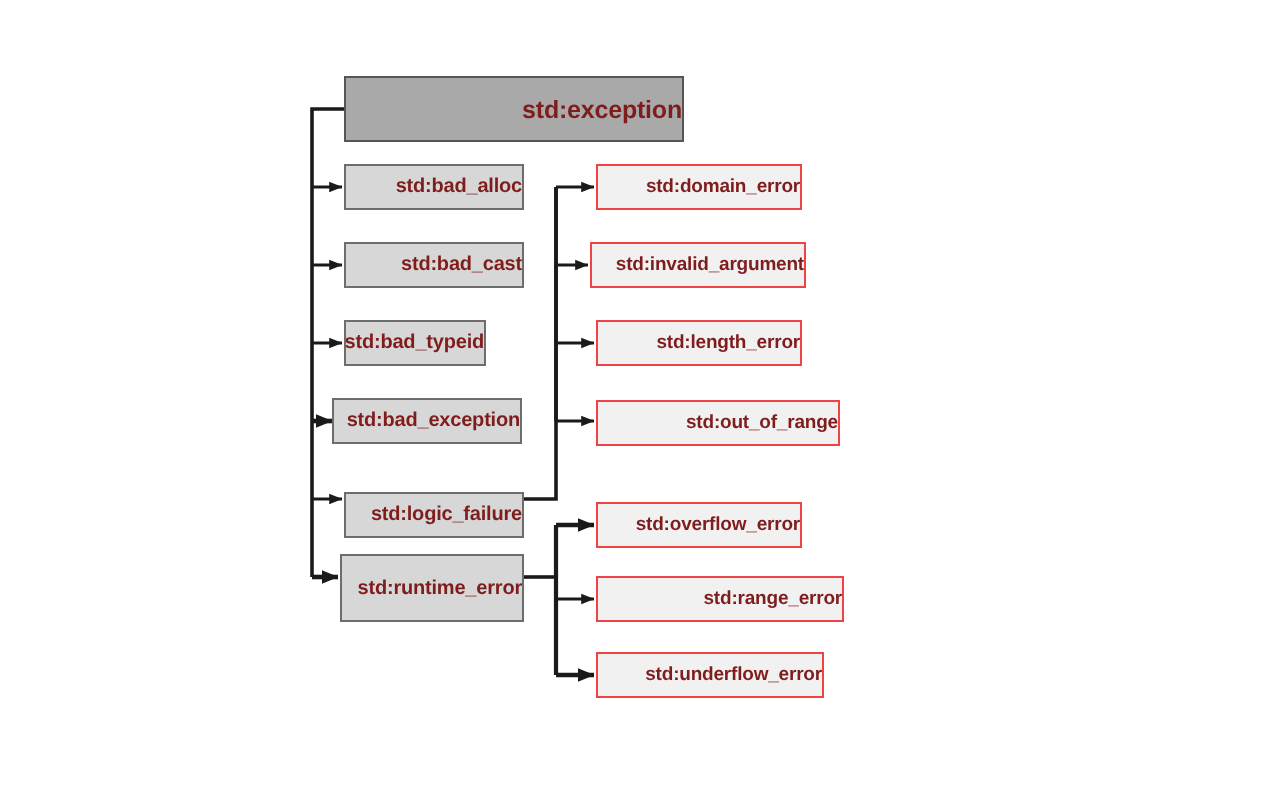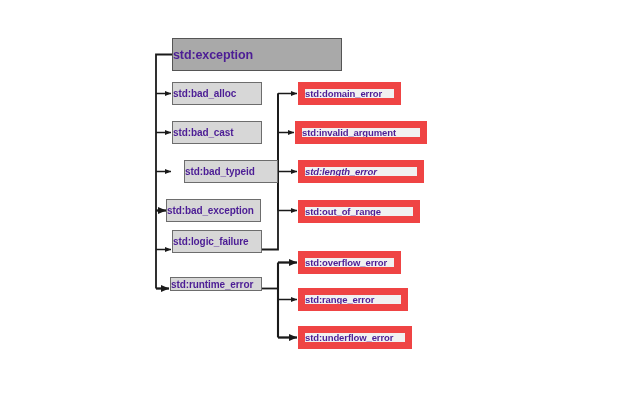--- a/index.html
+++ b/index.html
@@ -30,41 +30,41 @@
     width: 640px;
     height: 400px;
     pointer-events: none;
   }
   .node {
     position: absolute;
     box-sizing: border-box;
     border: 1px solid #6a6a6a;
     display: flex;
     align-items: center;
-    justify-content: flex-start;
+    justify-content: flex-end;
     text-align: center;
     font-weight: bold;
-    color: #4c1d95;
+    color: #7f1d1d;
     letter-spacing: -0.1px;
     white-space: nowrap;
     overflow: hidden;
   }
   .node-root {
     background: #a9a9a9;
     border: 1px solid #555555;
     font-size: 12.5px;
   }
   .node-left {
     background: #d7d7d7;
     border: 1px solid #6d6d6d;
     font-size: 10px;
   }
   .node-right {
     background: #f1f1f1;
-    border: 7px solid #ef4444;
+    border: 1px solid #ef4444;
     font-size: 9.5px;
   }
 </style>
 </head>
 <body>
 
 <div id="diagram-root">
 
   <svg class="edge-layer" id="edge-layer" width="640" height="400" xmlns="http://www.w3.org/2000/svg">
     <defs>
@@ -100,48 +100,48 @@
   <div id="node-layer">
       <div class="node node-root" style="left: 172px; top: 38px; width: 170px; height: 33px;">
         <span>std:exception</span>
       </div>
       <div class="node node-left" style="left: 172px; top: 82px; width: 90px; height: 23px;">
         <span>std:bad_alloc</span>
       </div>
       <div class="node node-left" style="left: 172px; top: 121px; width: 90px; height: 23px;">
         <span>std:bad_cast</span>
       </div>
-      <div class="node node-left" style="left: 172px; top: 160px; width: 94px; height: 23px; margin-left: 12px;">
+      <div class="node node-left" style="left: 172px; top: 160px; width: 71px; height: 23px;">
         <span>std:bad_typeid</span>
       </div>
       <div class="node node-left" style="left: 166px; top: 199px; width: 95px; height: 23px;">
         <span>std:bad_exception</span>
       </div>
-      <div class="node node-left" style="left: 172px; top: 230px; width: 90px; height: 23px;">
+      <div class="node node-left" style="left: 172px; top: 246px; width: 90px; height: 23px;">
         <span>std:logic_failure</span>
       </div>
-      <div class="node node-left" style="left: 170px; top: 277px; width: 92px; height: 14px;">
+      <div class="node node-left" style="left: 170px; top: 277px; width: 92px; height: 34px;">
         <span>std:runtime_error</span>
       </div>
       <div class="node node-right" style="left: 298px; top: 82px; width: 103px; height: 23px;">
         <span>std:domain_error</span>
       </div>
-      <div class="node node-right" style="left: 295px; top: 121px; width: 132px; height: 23px;">
+      <div class="node node-right" style="left: 295px; top: 121px; width: 108px; height: 23px;">
         <span>std:invalid_argument</span>
       </div>
-      <div class="node node-right" style="left: 298px; top: 160px; width: 126px; height: 23px; font-style: italic;">
+      <div class="node node-right" style="left: 298px; top: 160px; width: 103px; height: 23px;">
         <span>std:length_error</span>
       </div>
       <div class="node node-right" style="left: 298px; top: 200px; width: 122px; height: 23px;">
         <span>std:out_of_range</span>
       </div>
       <div class="node node-right" style="left: 298px; top: 251px; width: 103px; height: 23px;">
         <span>std:overflow_error</span>
       </div>
-      <div class="node node-right" style="left: 298px; top: 288px; width: 110px; height: 23px;">
+      <div class="node node-right" style="left: 298px; top: 288px; width: 124px; height: 23px;">
         <span>std:range_error</span>
       </div>
       <div class="node node-right" style="left: 298px; top: 326px; width: 114px; height: 23px;">
         <span>std:underflow_error</span>
       </div>
     </div>
 
 </div>
 
 </body></html>

